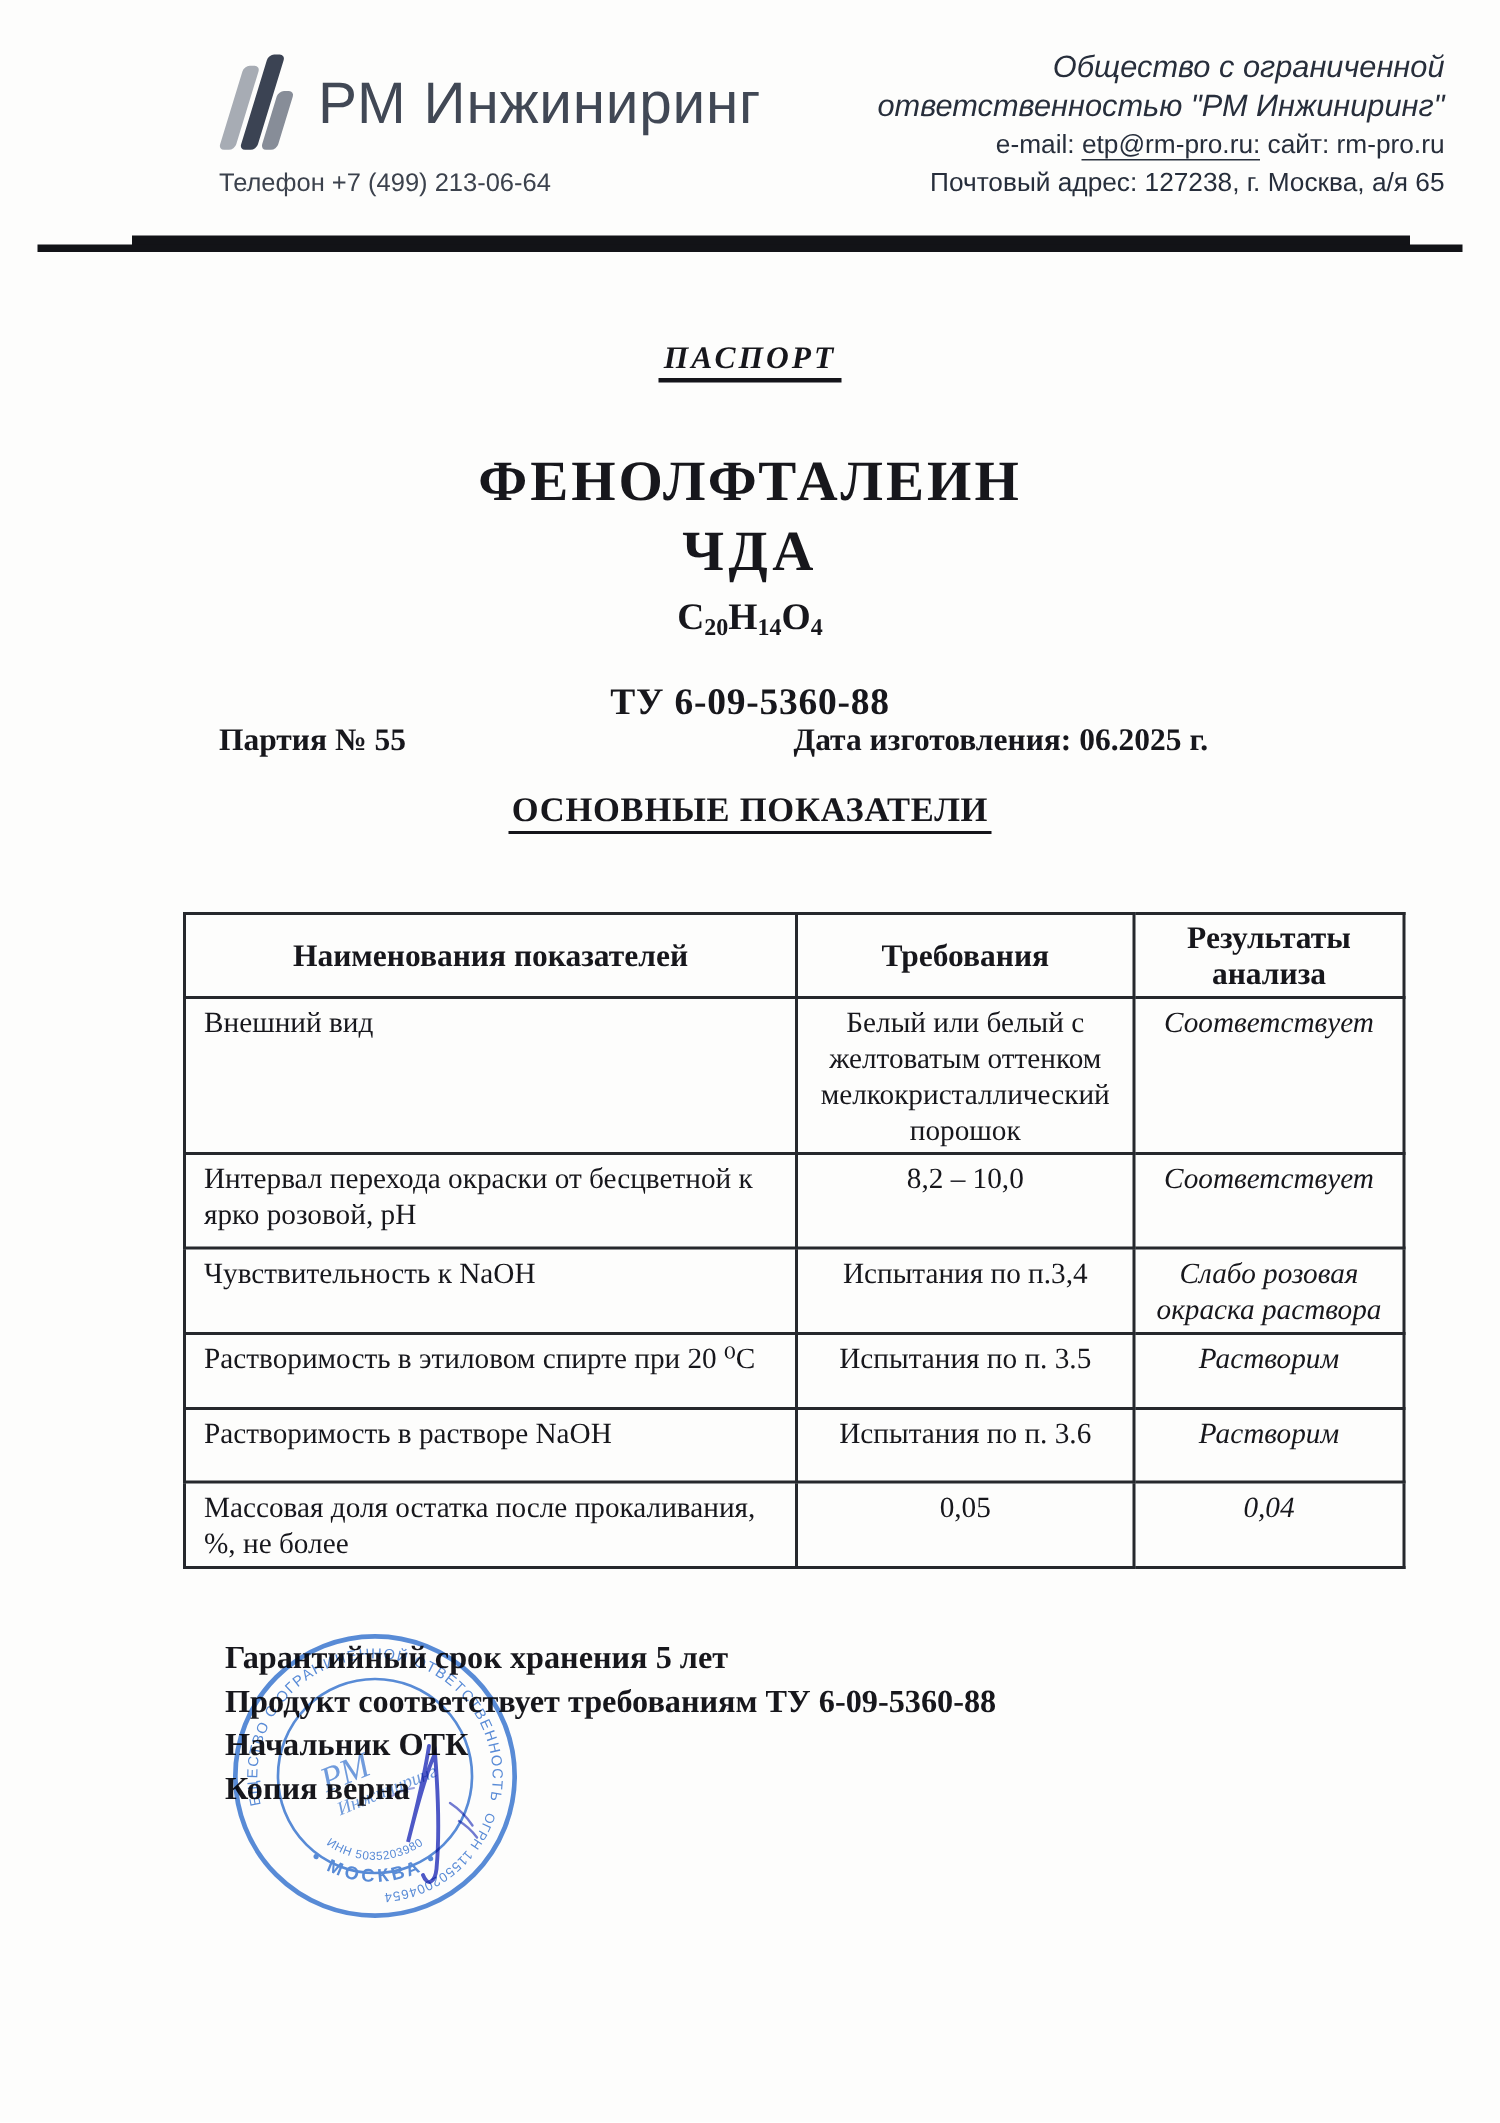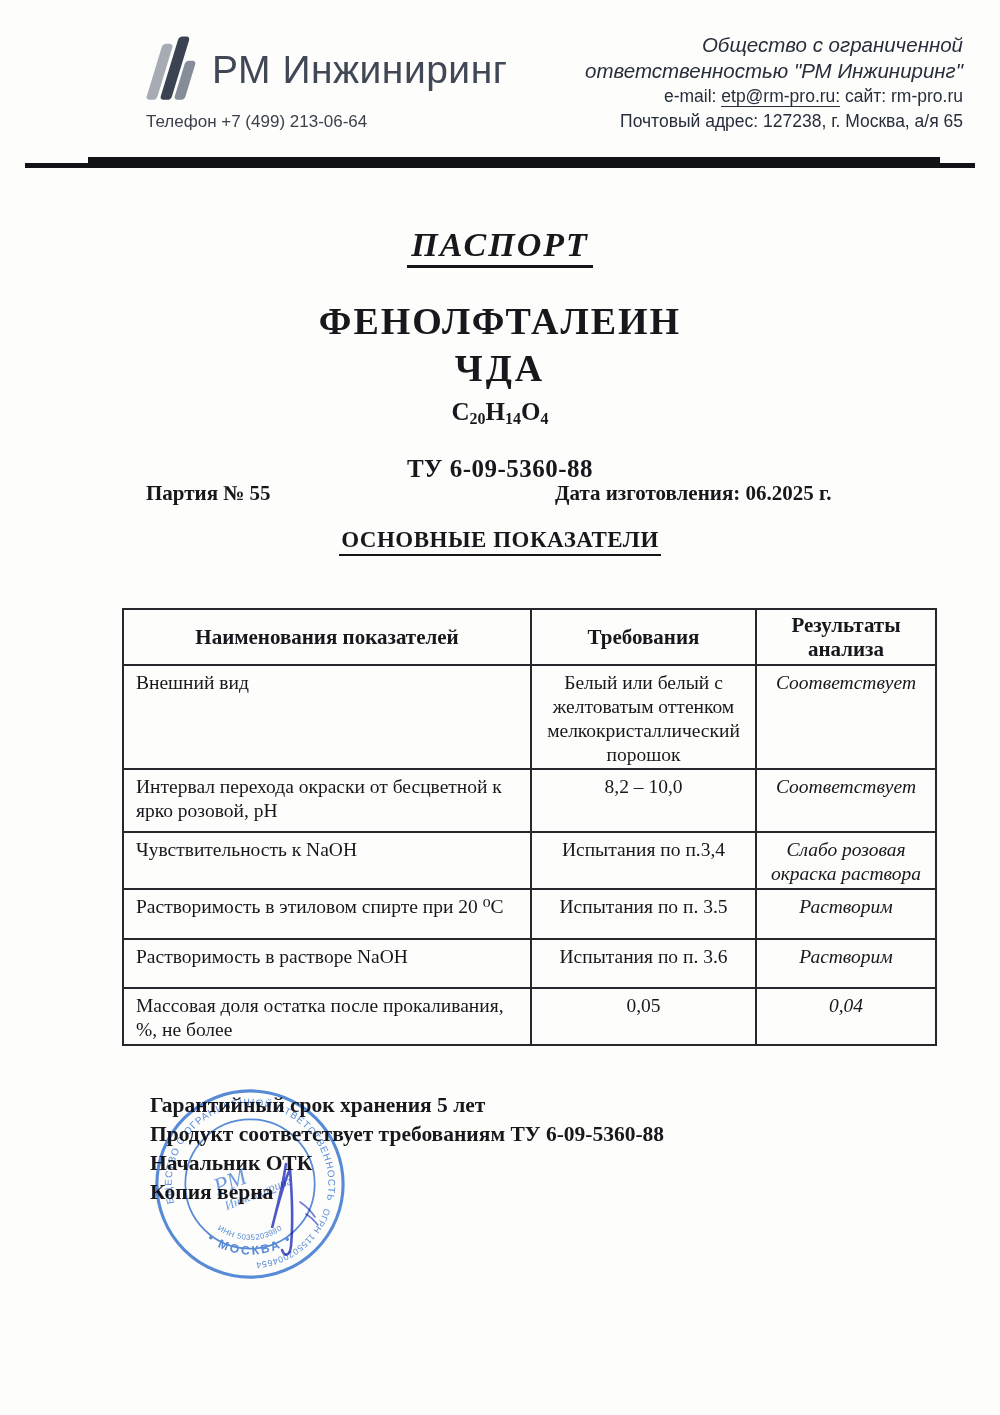--- a/index.html
+++ b/index.html
@@ -19,31 +19,31 @@
   .contacts .small{font-size:17.5px;line-height:25px;}
   .u{border-bottom:1.5px solid #272e3b;}
 
   
   .rule-a{position:absolute;left:88px;top:157px;width:852px;height:11px;background:#121317;}
   .rule-b{position:absolute;left:25px;top:163px;width:950px;height:5px;background:#121317;}
 
   
   .c{position:absolute;left:0;right:0;text-align:center;}
   .doc-title{top:226px;}
-  .doc-title span{display:inline-block;font-size:34px;font-weight:bold;font-style:italic;
+  .doc-title span{display:inline-block;font-size:21px;font-weight:bold;font-style:italic;
     letter-spacing:2px;border-bottom:3px solid #15151a;padding:0 4px 1px;}
   .product{top:299px;font-size:38px;font-weight:bold;letter-spacing:2px;}
   .grade{top:346px;font-size:38px;font-weight:bold;letter-spacing:3px;}
   .formula{top:398px;font-size:25px;font-weight:bold;}
   .formula sub{font-size:16px;vertical-align:-4px;letter-spacing:0;}
   .standard{top:426px;font-size:25px;font-weight:bold;letter-spacing:.5px;margin-top:29px;}
 
   .batch-row{position:absolute;left:0;top:481px;width:1000px;font-weight:bold;font-size:21px;}
   .batch{position:absolute;left:146px;}
-  .mdate{position:absolute;left:555px;}
+  .mdate{position:absolute;left:529px;}
   .section-title{top:527px;}
   .section-title span{display:inline-block;font-size:23px;font-weight:bold;letter-spacing:.5px;
     border-bottom:2.5px solid #15151a;padding:0 2px 1px;}
 
   
   table.spec{position:absolute;left:122px;top:608px;width:813px;border-collapse:collapse;table-layout:fixed;}
   .spec th,.spec td{border:2px solid #26282d;}
   .spec th{font-size:21px;font-weight:bold;text-align:center;vertical-align:middle;line-height:1.15;padding:3px 6px;}
   .spec td{font-size:19.5px;vertical-align:top;line-height:1.22;padding:5px 8px 2px;}
   .spec col.c1{width:408px;} .spec col.c2{width:225px;} .spec col.c3{width:180px;}

